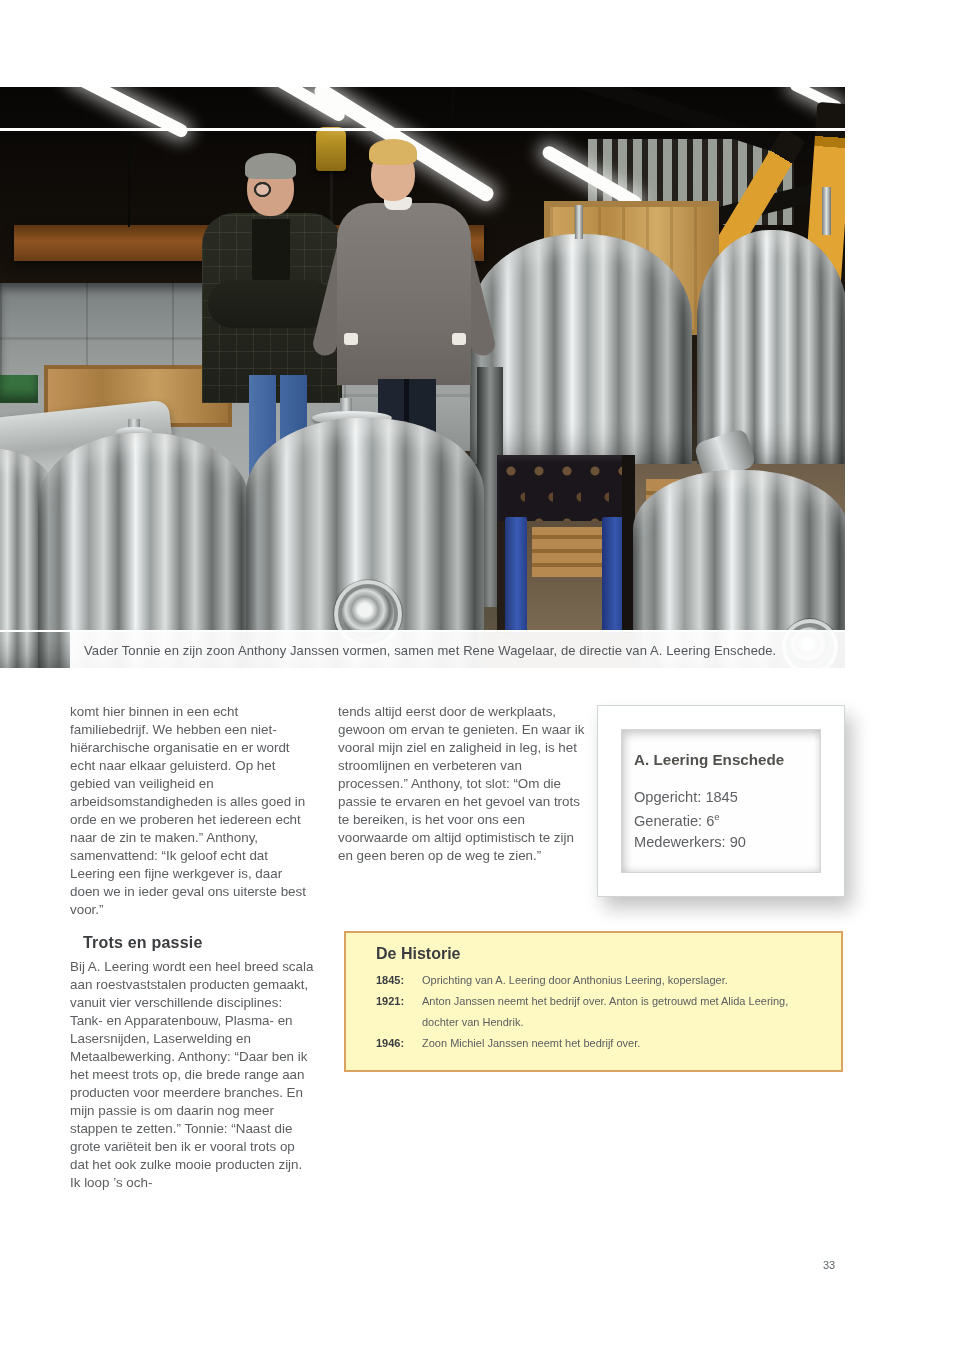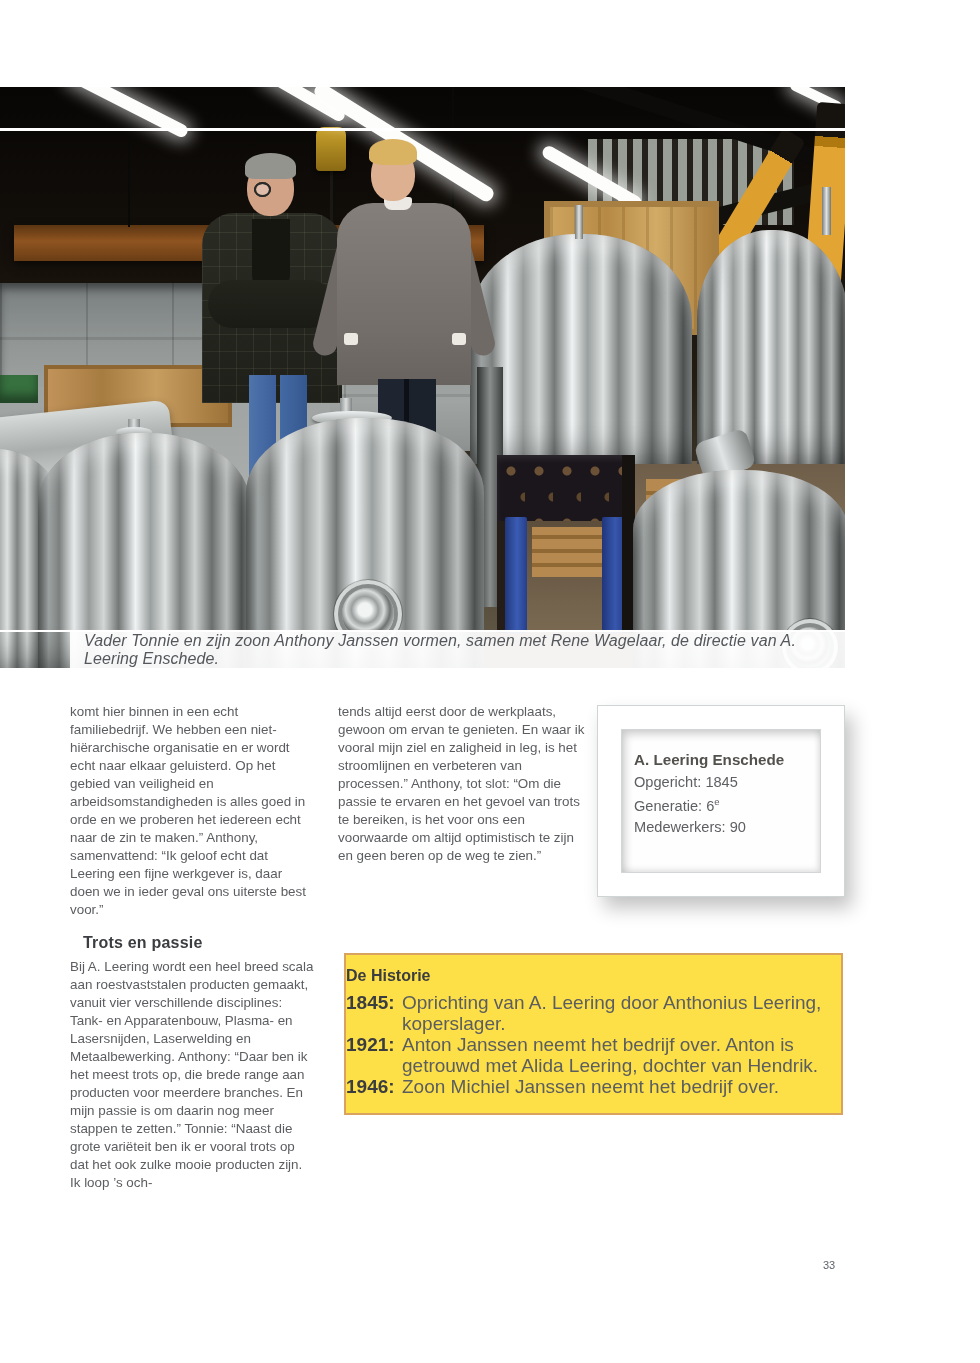--- a/index.html
+++ b/index.html
@@ -133,45 +133,45 @@
   .port{border-radius:50%;
     background:radial-gradient(circle at 44% 42%,#f2f4f4 0 16%,#9ba09f 32%,#d7dbda 46%,#6f7473 60%,#c5cac9 76%,#7f8483 100%);
     box-shadow:0 0 0 4px #868b8a,0 0 0 8px #d4d8d7,0 0 0 9px rgba(0,0,0,.25);}
   .port-c{left:96px;top:170px;width:52px;height:52px;}
   .port-f3{left:790px;top:540px;width:40px;height:40px;}
 
   .hline-top{left:0;right:0;top:41px;height:3px;background:#ffffff;z-index:30;}
   .caption-line{left:0;right:0;bottom:36px;height:2px;background:#ffffff;z-index:31;}
   .caption-bar{left:70px;right:0;bottom:0;height:36px;background:rgba(255,255,255,.93);z-index:32;
     display:flex;align-items:center;padding-left:14px;box-sizing:border-box;}
-  .caption-bar span{position:static;font-size:16px;color:#54575b;letter-spacing:.1px;font-style:italic;}
+  .caption-bar span{position:static;font-size:13px;color:#54575b;letter-spacing:.1px;}
 
   .z1{z-index:1}.z2{z-index:2}.z3{z-index:3}.z4{z-index:4}.z5{z-index:5}.z6{z-index:6}.z7{z-index:7}
 
   
   .col-left{position:absolute;left:70px;top:703px;width:245px;}
   .col-mid{position:absolute;left:338px;top:703px;width:249px;}
   .body-p{margin:0;font-size:13.4px;line-height:18px;color:#5b5d60;}
   .section-heading{margin:15px 13px 6px;font-size:16px;font-weight:bold;color:#3b3d40;letter-spacing:.2px;}
 
   .fact-frame{position:absolute;left:597px;top:705px;width:248px;height:192px;
     background:repeating-radial-gradient(circle at 6px 6px,#dde1e1 0 1.5px,transparent 1.5px 7px),
                repeating-radial-gradient(circle at 15px 14px,#c7cccd 0 2px,transparent 2px 9px),
                linear-gradient(135deg,#f5f7f7,#e3e7e7 40%,#f0f2f2 62%,#dcе0e0,#dde1e1);
     box-shadow:7px 11px 18px rgba(0,0,0,.24), inset 0 0 0 1px #cfd4d4;}
   .frame-opening{position:absolute;inset:24px;background:#fefefe;border:1px solid #d2d6d6;
     box-shadow:inset 3px 4px 9px rgba(0,0,0,.2), inset -2px -3px 6px rgba(0,0,0,.08);}
   .frame-text{position:absolute;left:12px;top:20px;right:6px;font-size:14.6px;line-height:20.6px;color:#5d5f62;}
-  .frame-title{font-weight:bold;color:#53514d;font-size:15.2px;margin-bottom:1px;}
+  .frame-title{font-weight:bold;color:#53514d;font-size:15.2px;margin-bottom:16px;}
   .frame-text sup{font-size:9.5px;vertical-align:super;}
 
-  .historie{position:absolute;left:344px;top:953px;width:499px;box-sizing:border-box;
-    border:2px solid #d9a35f;background:#fde047;padding:11px 0 16px;}
+  .historie{position:absolute;left:344px;top:931px;width:499px;box-sizing:border-box;
+    border:2px solid #d9a35f;background:#fef9c3;padding:11px 30px 16px;}
   .historie-title{font-size:16px;font-weight:bold;color:#3b3d40;margin:1px 0 7px;}
-  .entry{display:grid;grid-template-columns:44px 1fr;column-gap:12px;font-size:19px;line-height:21px;}
+  .entry{display:grid;grid-template-columns:44px 1fr;column-gap:2px;font-size:11px;line-height:21px;}
   .entry .year{font-weight:bold;color:#3b3d40;}
   .entry .txt{color:#5b5d60;}
 
   .pagenum{position:absolute;left:823px;top:1259px;font-size:11px;color:#5e646a;}
 </style>
 </head>
 <body>
 
 <div class="page">
 

